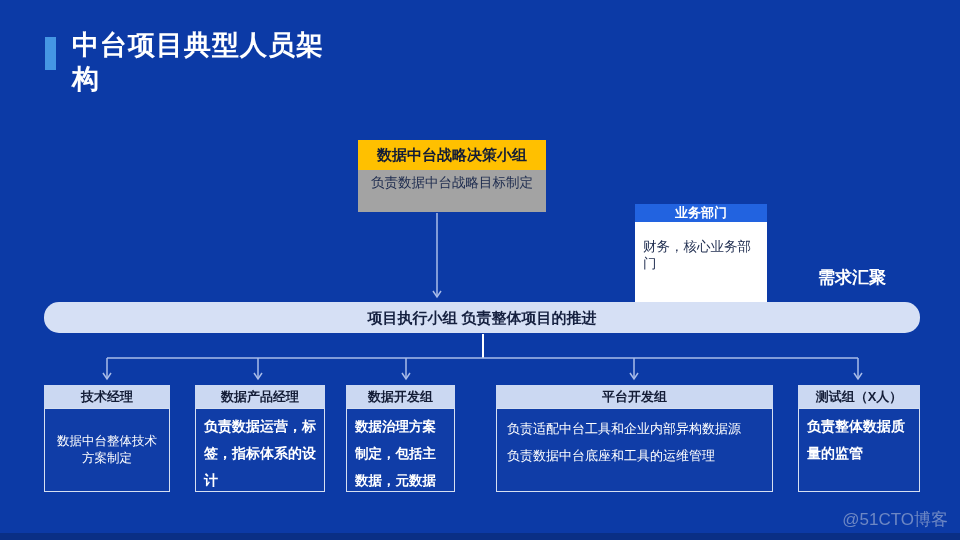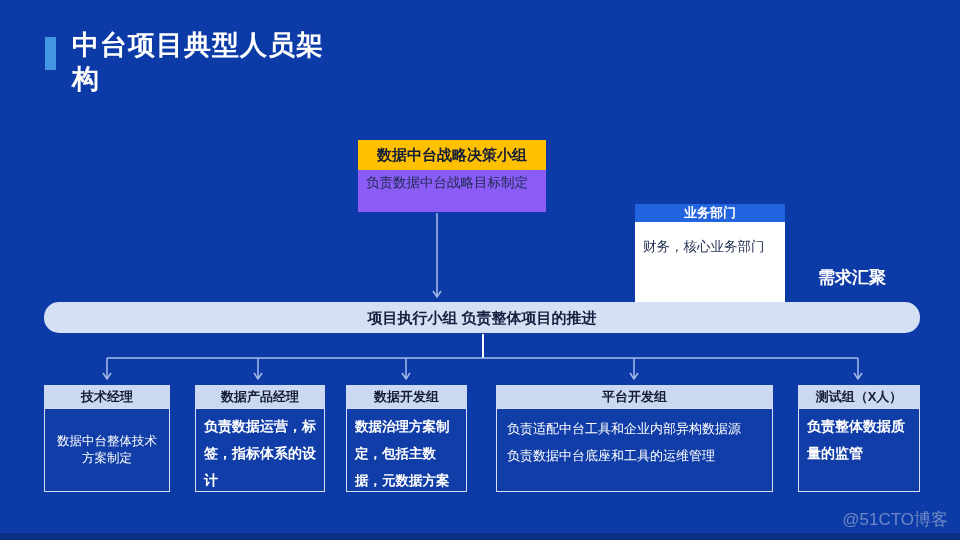--- a/index.html
+++ b/index.html
@@ -38,30 +38,30 @@
     color: #131c36;
   }
   
   .strategy-box { left: 358px; top: 140px; width: 188px; }
   .strategy-box .box-header {
     height: 30px; line-height: 30px;
     background: #ffc000;
     font-size: 15px;
   }
   .strategy-box .box-body {
-    background: #8b5cf6;
+    background: #a3a3a3;
     min-height: 34px;
     padding: 4px 8px;
     font-family: "Liberation Serif", serif;
     font-size: 13.5px; line-height: 17px;
     color: #1c2a4d;
-    text-align: left;
-  }
-  
-  .business-box { left: 635px; top: 204px; width: 150px; border-radius: 30px; }
+    text-align: center;
+  }
+  
+  .business-box { left: 635px; top: 204px; width: 132px; border-radius: 30px; }
   .business-box .box-header {
     height: 18px; line-height: 18px;
     background: #2263e0;
     color: #ffffff;
     font-size: 13px;
   }
   .business-box .box-body {
     background: #ffffff;
     height: 48px;
     padding: 16px 8px;
@@ -95,21 +95,21 @@
   .role-box .box-body {
     box-sizing: border-box;
     height: 84px;
     border: 1px solid rgba(236,241,250,0.9);
     background: rgba(255,255,255,0.02);
     color: #ffffff;
     overflow: hidden;
   }
   .role-1 { left: 44px;  width: 126px; border-radius: 15px; }
   .role-2 { left: 195px; width: 130px; }
-  .role-3 { left: 346px; width: 121px; }
+  .role-3 { left: 346px; width: 109px; }
   .role-4 { left: 496px; width: 277px; }
   .role-5 { left: 798px; width: 122px; }
   .body-center-serif {
     font-family: "Liberation Serif", serif;
     font-size: 12.5px; line-height: 17px;
     display: flex; align-items: center; justify-content: center;
     text-align: center;
     padding: 4px 6px;
   }
   .body-bold {

